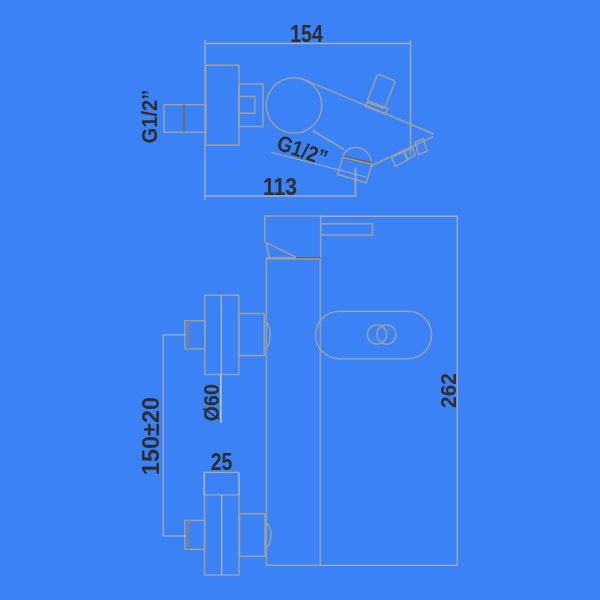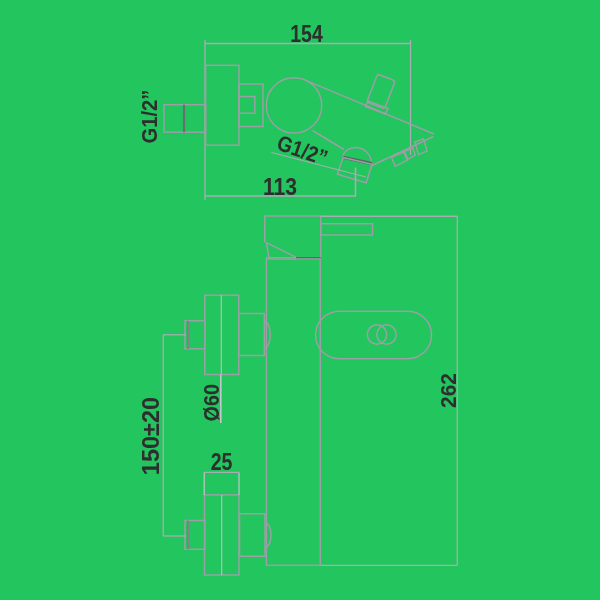--- a/index.html
+++ b/index.html
@@ -1,16 +1,16 @@
 <!DOCTYPE html>
 <html><head>
 <meta charset="utf-8">
 <style>
   html,body{margin:0;padding:0;background:#ffffff;}
-  #canvas{position:relative;width:600px;height:600px;background:#22c55e;overflow:hidden;
+  #canvas{position:relative;width:600px;height:600px;background:#3b82f6;overflow:hidden;
     font-family:"Liberation Sans", sans-serif;}
   svg{position:absolute;left:0;top:0;}
   text{font-family:"Liberation Sans", sans-serif;font-weight:bold;fill:#2e2e2e;}
 </style>
 </head>
 <body>
 <div id="canvas">
 <svg width="600" height="600" viewBox="0 0 600 600">
   <g fill="none" stroke="#9aa0a4" stroke-width="1.5">
 

